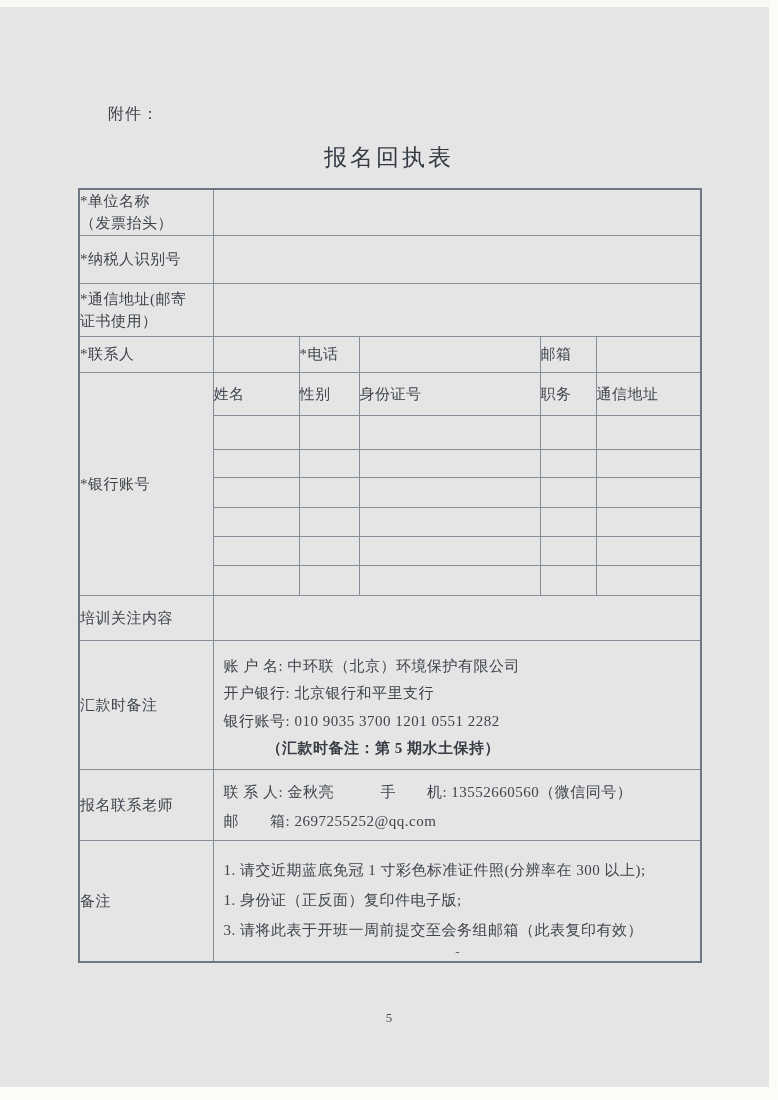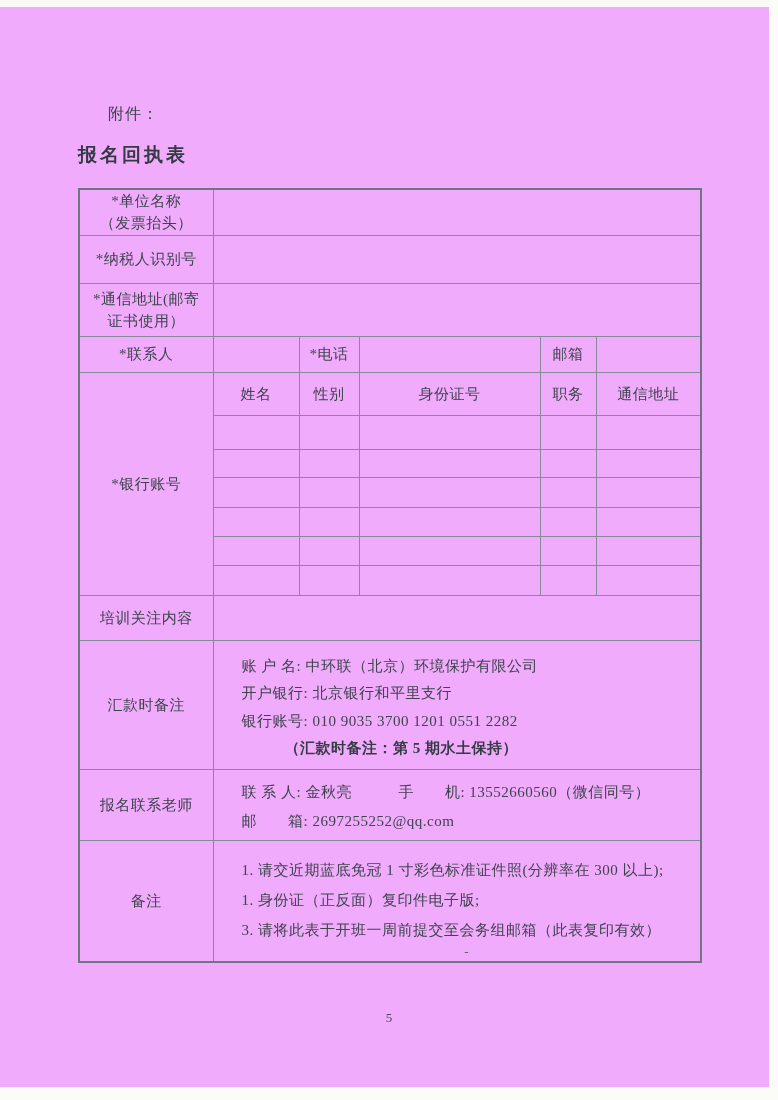--- a/index.html
+++ b/index.html
@@ -1,32 +1,32 @@
 <!DOCTYPE html>
 <html><head>
 <meta charset="utf-8">
 <style>
   html,body{margin:0;padding:0;}
   body{width:778px;height:1100px;font-family:"Liberation Serif","DejaVu Serif",serif;}
-  #screen{position:relative;width:778px;height:1100px;background:#f0abfc;overflow:hidden;}
+  #screen{position:relative;width:778px;height:1100px;background:#e5e5e5;overflow:hidden;}
   .strip-top{position:absolute;left:0;top:0;width:778px;height:7px;background:#f9f9f5;}
   .strip-right{position:absolute;right:0;top:0;width:9px;height:1100px;background:#fbfbf8;}
   .strip-bottom{position:absolute;left:0;bottom:0;width:778px;height:13px;background:#fbfbf8;}
 
   .attachment{position:absolute;left:108px;top:104px;font-size:16px;color:#3e434b;letter-spacing:1px;}
-  .doc-title{position:absolute;left:78px;top:142px;width:622px;
-             font-size:19px;font-weight:bold;color:#343a42;letter-spacing:3px;}
+  .doc-title{position:absolute;left:78px;top:142px;width:622px;text-align:center;
+             font-size:23px;font-weight:normal;color:#343a42;letter-spacing:3px;}
 
   table.form{position:absolute;left:78px;top:188px;width:622px;border-collapse:collapse;
              table-layout:fixed;border:2px solid #6e7682;}
   td{border:1px solid #848c98;padding:0;font-size:15px;color:#3f444c;
-     text-align:center;vertical-align:middle;line-height:22px;letter-spacing:0.5px;}
+     vertical-align:middle;line-height:22px;letter-spacing:0.5px;}
   td.lbl{background:transparent;}
   td.fill{background:transparent;}
-  td.content{text-align:left;vertical-align:top;padding-left:18px;}
+  td.content{text-align:left;vertical-align:top;}
   .pad-remit{padding:12px 8px 6px 10px;line-height:27.5px;}
   .pad-contact{padding:8px 8px 4px 10px;line-height:29px;}
   .pad-notes{padding:14px 8px 2px 10px;line-height:30px;}
   .prewrap{white-space:pre-wrap;}
   .bold{font-weight:bold;color:#373c44;margin-left:43px;}
   .stray{line-height:14px;text-align:center;font-size:13px;color:#5a606a;}
   .page-num{position:absolute;left:78px;top:1010px;width:622px;text-align:center;
             font-size:13px;color:#4a505a;}
 </style>
 </head>

